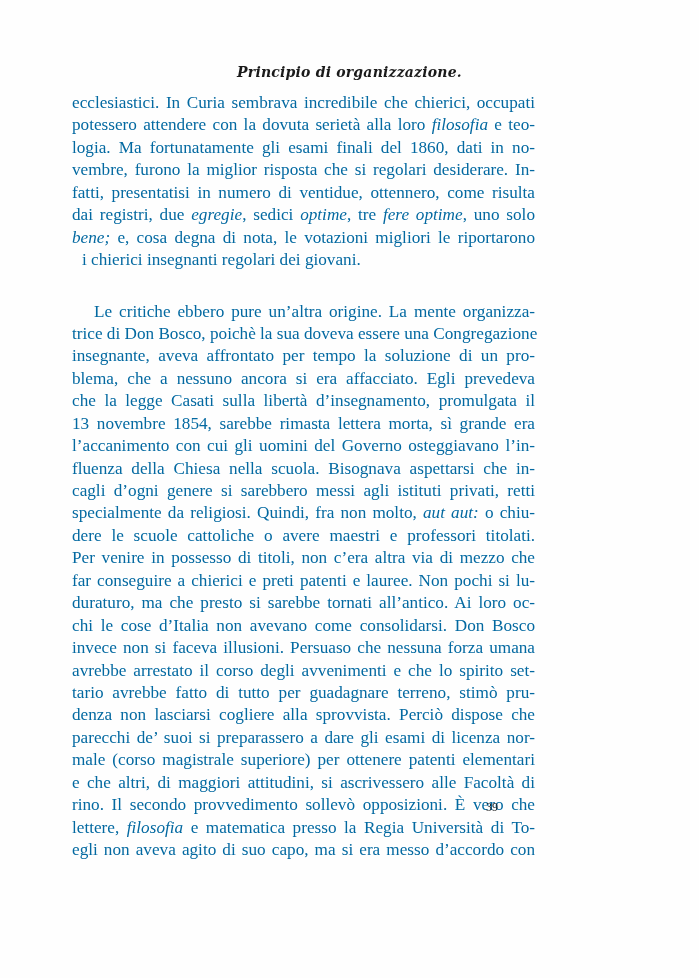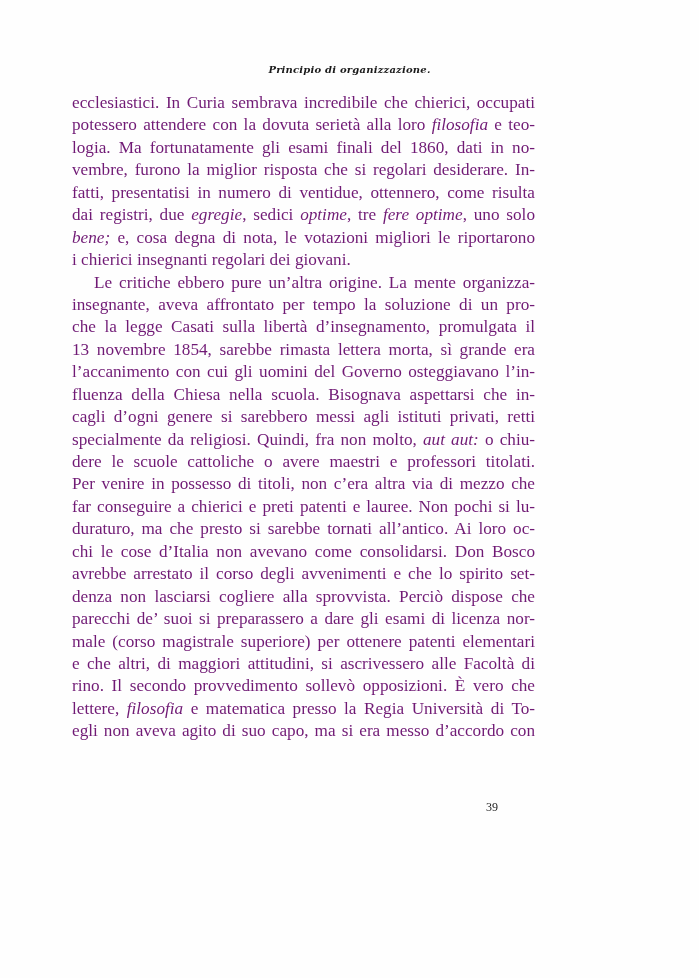--- a/index.html
+++ b/index.html
@@ -1,32 +1,32 @@
 <!DOCTYPE html>
 <html><head>
 <meta charset="utf-8">
 <style>
   html, body { margin: 0; padding: 0; background: #ffffff; }
   body { width: 699px; height: 978px; position: relative; overflow: hidden; }
   .page { position: absolute; left: 0; top: 0; width: 699px; height: 978px; background: #fefefe; }
   .running-head {
     position: absolute; left: 0; width: 699px; top: 64px; text-align: center;
     font-family: "DejaVu Serif", serif; font-style: italic; font-weight: bold;
-    font-size: 10px; color: #1a1a1a; letter-spacing: 0.2px;
+    font-size: 14px; color: #1a1a1a; letter-spacing: 0.2px;
   }
   .body-text {
     position: absolute; left: 72px; top: 92px; width: 463px;
-    font-family: "Liberation Serif", serif; font-size: 17.2px; color: #701a75;
+    font-family: "Liberation Serif", serif; font-size: 17.2px; color: #0369a1;
   }
   .line {
     height: 22.45px; line-height: 22.45px; white-space: nowrap;
     text-align: justify; text-align-last: justify; display: block;
   }
-  .line.last { text-align-last: left; }
-  .line.indent { padding-left: 22px; }
+  .line.last { text-align-last: left; margin-left: 10px; }
+  .line.indent { padding-left: 22px; margin-top: 29px; }
   .line i { font-style: italic; }
   .page-number {
     position: absolute; left: 486px; top: 800px; width: 40px;
     font-family: "Liberation Serif", serif; font-size: 12px; color: #1c1c1c;
   }
 </style>
 </head>
 <body>
 
 <div class="page">
@@ -34,33 +34,37 @@
   <div class="body-text" id="body-text">
       <div class="line"><span>ecclesiastici. In Curia sembrava incredibile che chierici, occupati</span></div>
       <div class="line"><span>potessero attendere con la dovuta serietà alla loro </span><i>filosofia</i><span> e teo-</span></div>
       <div class="line"><span>logia. Ma fortunatamente gli esami finali del 1860, dati in no-</span></div>
       <div class="line"><span>vembre, furono la miglior risposta che si regolari desiderare. In-</span></div>
       <div class="line"><span>fatti, presentatisi in numero di ventidue, ottennero, come risulta</span></div>
       <div class="line"><span>dai registri, due </span><i>egregie</i><span>, sedici </span><i>optime</i><span>, tre </span><i>fere optime</i><span>, uno solo</span></div>
       <div class="line"><i>bene;</i><span> e, cosa degna di nota, le votazioni migliori le riportarono</span></div>
       <div class="line last"><span>i chierici insegnanti regolari dei giovani.</span></div>
       <div class="line indent"><span>Le critiche ebbero pure un’altra origine. La mente organizza-</span></div>
+      <div class="line"><span>trice di Don Bosco, poichè la sua doveva essere una Congregazione</span></div>
       <div class="line"><span>insegnante, aveva affrontato per tempo la soluzione di un pro-</span></div>
+      <div class="line"><span>blema, che a nessuno ancora si era affacciato. Egli prevedeva</span></div>
       <div class="line"><span>che la legge Casati sulla libertà d’insegnamento, promulgata il</span></div>
       <div class="line"><span>13 novembre 1854, sarebbe rimasta lettera morta, sì grande era</span></div>
       <div class="line"><span>l’accanimento con cui gli uomini del Governo osteggiavano l’in-</span></div>
       <div class="line"><span>fluenza della Chiesa nella scuola. Bisognava aspettarsi che in-</span></div>
       <div class="line"><span>cagli d’ogni genere si sarebbero messi agli istituti privati, retti</span></div>
       <div class="line"><span>specialmente da religiosi. Quindi, fra non molto, </span><i>aut aut:</i><span> o chiu-</span></div>
       <div class="line"><span>dere le scuole cattoliche o avere maestri e professori titolati.</span></div>
       <div class="line"><span>Per venire in possesso di titoli, non c’era altra via di mezzo che</span></div>
       <div class="line"><span>far conseguire a chierici e preti patenti e lauree. Non pochi si lu-</span></div>
       <div class="line"><span>duraturo, ma che presto si sarebbe tornati all’antico. Ai loro oc-</span></div>
       <div class="line"><span>chi le cose d’Italia non avevano come consolidarsi. Don Bosco</span></div>
+      <div class="line"><span>invece non si faceva illusioni. Persuaso che nessuna forza umana</span></div>
       <div class="line"><span>avrebbe arrestato il corso degli avvenimenti e che lo spirito set-</span></div>
+      <div class="line"><span>tario avrebbe fatto di tutto per guadagnare terreno, stimò pru-</span></div>
       <div class="line"><span>denza non lasciarsi cogliere alla sprovvista. Perciò dispose che</span></div>
       <div class="line"><span>parecchi de’ suoi si preparassero a dare gli esami di licenza nor-</span></div>
       <div class="line"><span>male (corso magistrale superiore) per ottenere patenti elementari</span></div>
       <div class="line"><span>e che altri, di maggiori attitudini, si ascrivessero alle Facoltà di</span></div>
       <div class="line"><span>rino. Il secondo provvedimento sollevò opposizioni. È vero che</span></div>
       <div class="line"><span>lettere, </span><i>filosofia</i><span> e matematica presso la Regia Università di To-</span></div>
       <div class="line"><span>egli non aveva agito di suo capo, ma si era messo d’accordo con</span></div>
     </div>
   <div class="page-number">39</div>
 </div>

